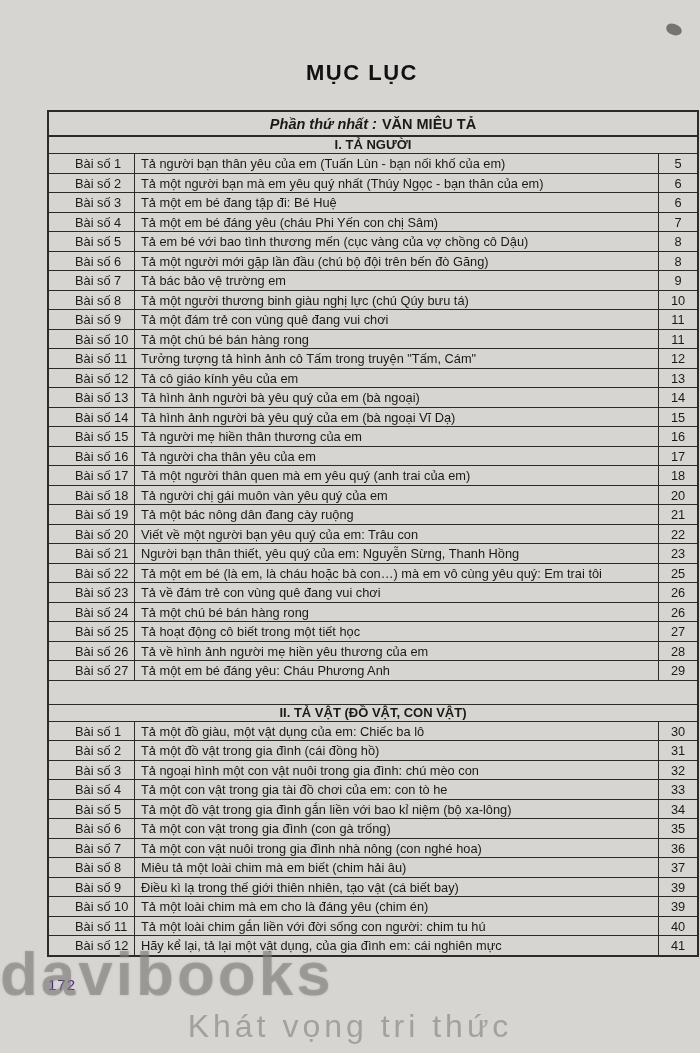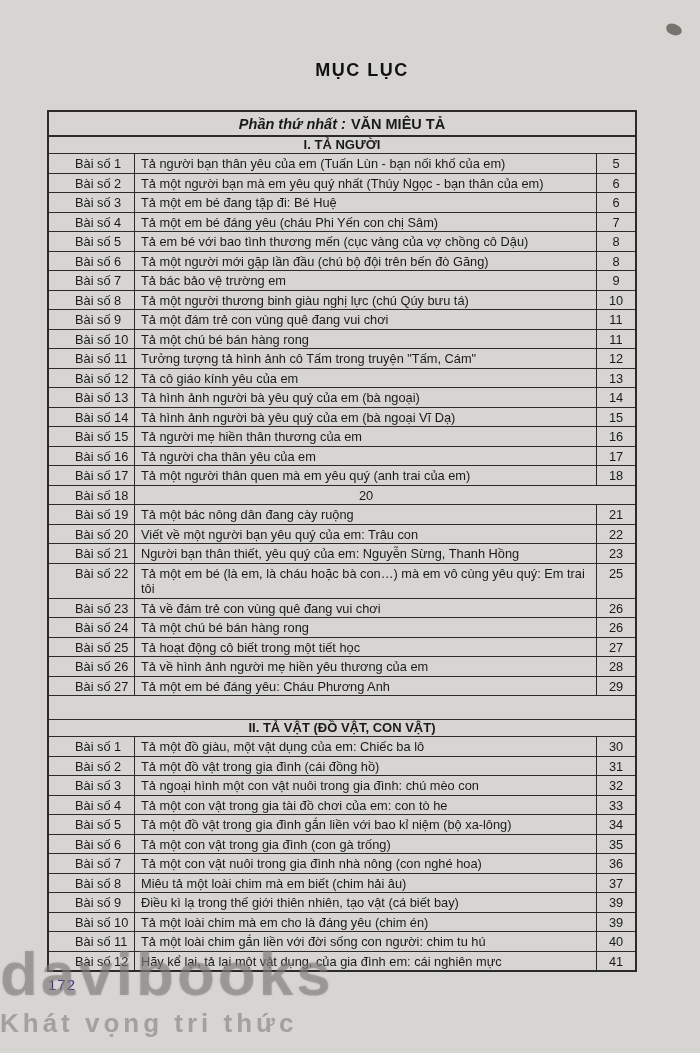--- a/index.html
+++ b/index.html
@@ -7,26 +7,26 @@
     position:relative;
     width:700px;height:1053px;
     background:#d6d5d1;
     font-family:"Liberation Sans", sans-serif;
     color:#1a1a18;
     overflow:hidden;
   }
   .title{
     position:absolute;top:60px;left:0;right:0;
     margin:0;text-align:center;
-    font-size:18px;font-weight:bold;letter-spacing:1.5px;
+    font-size:22px;font-weight:bold;letter-spacing:1.5px;
     color:#111;
     padding-left:24px;
   }
   .tbl{
-    position:absolute;left:47px;top:110px;width:590px;
+    position:absolute;left:47px;top:110px;width:652px;
     border:2px solid #2b2b29;
     background:transparent;
     box-sizing:border-box;
   }
   .row-part{
     text-align:center;
     padding:4px 0 3px;
     border-bottom:2px solid #2b2b29;
     font-size:14.5px;
   }
@@ -65,25 +65,24 @@
   .wm1{
     position:absolute;left:0;right:0;top:938px;
     text-align:left;
     font-size:62px;font-weight:600;letter-spacing:3px;
     color:rgba(125,124,120,0.50);
     text-shadow:0 0 2px rgba(125,124,120,0.35);
     pointer-events:none;
   }
   .wm2{
     position:absolute;left:0;right:0;top:1008px;
-    text-align:left;
-    font-size:26px;letter-spacing:4px;
+    text-align:center;
+    font-size:32px;letter-spacing:4px;
     color:rgba(120,119,115,0.55);
     pointer-events:none;
-    font-weight:bold;
   }
   .artifact-tr{
     position:absolute;right:18px;top:24px;
     width:16px;height:11px;
     background:#55534e;
     border-radius:45% 55% 50% 50%;
     transform:rotate(18deg);
     opacity:.75;
   }
 </style>
@@ -182,20 +181,21 @@
           <div class="cell c2">Tả người cha thân yêu của em</div>
           <div class="cell c3">17</div>
         </div>
         <div class="row">
           <div class="cell c1">Bài số 17</div>
           <div class="cell c2">Tả một người thân quen mà em yêu quý (anh trai của em)</div>
           <div class="cell c3">18</div>
         </div>
         <div class="row">
           <div class="cell c1">Bài số 18</div>
+          <div class="cell c2">Tả người chị gái muôn vàn yêu quý của em</div>
           <div class="cell c3">20</div>
         </div>
         <div class="row">
           <div class="cell c1">Bài số 19</div>
           <div class="cell c2">Tả một bác nông dân đang cày ruộng</div>
           <div class="cell c3">21</div>
         </div>
         <div class="row">
           <div class="cell c1">Bài số 20</div>
           <div class="cell c2">Viết về một người bạn yêu quý của em: Trâu con</div>

